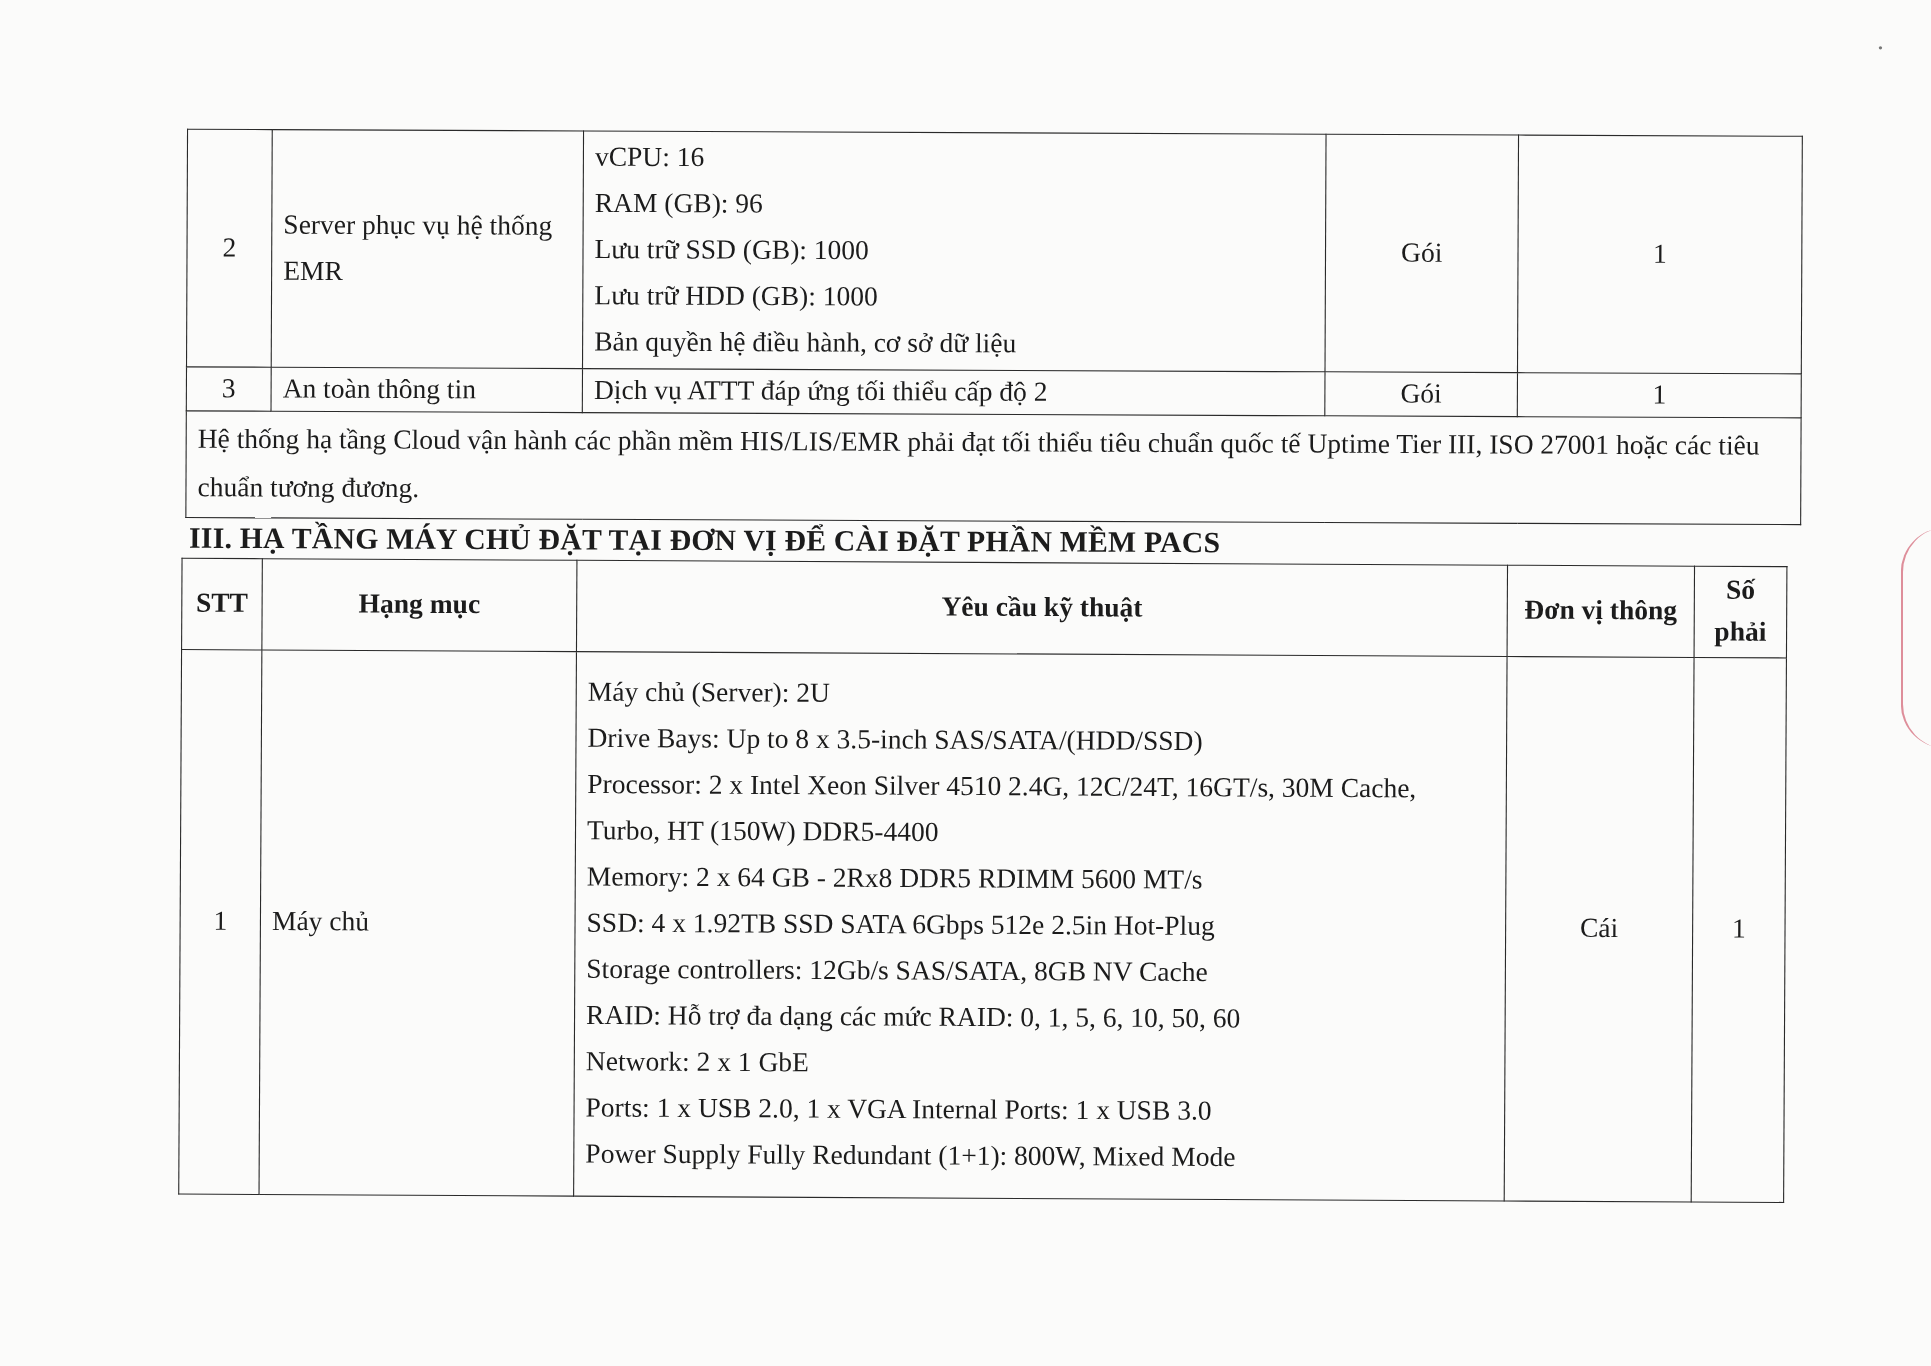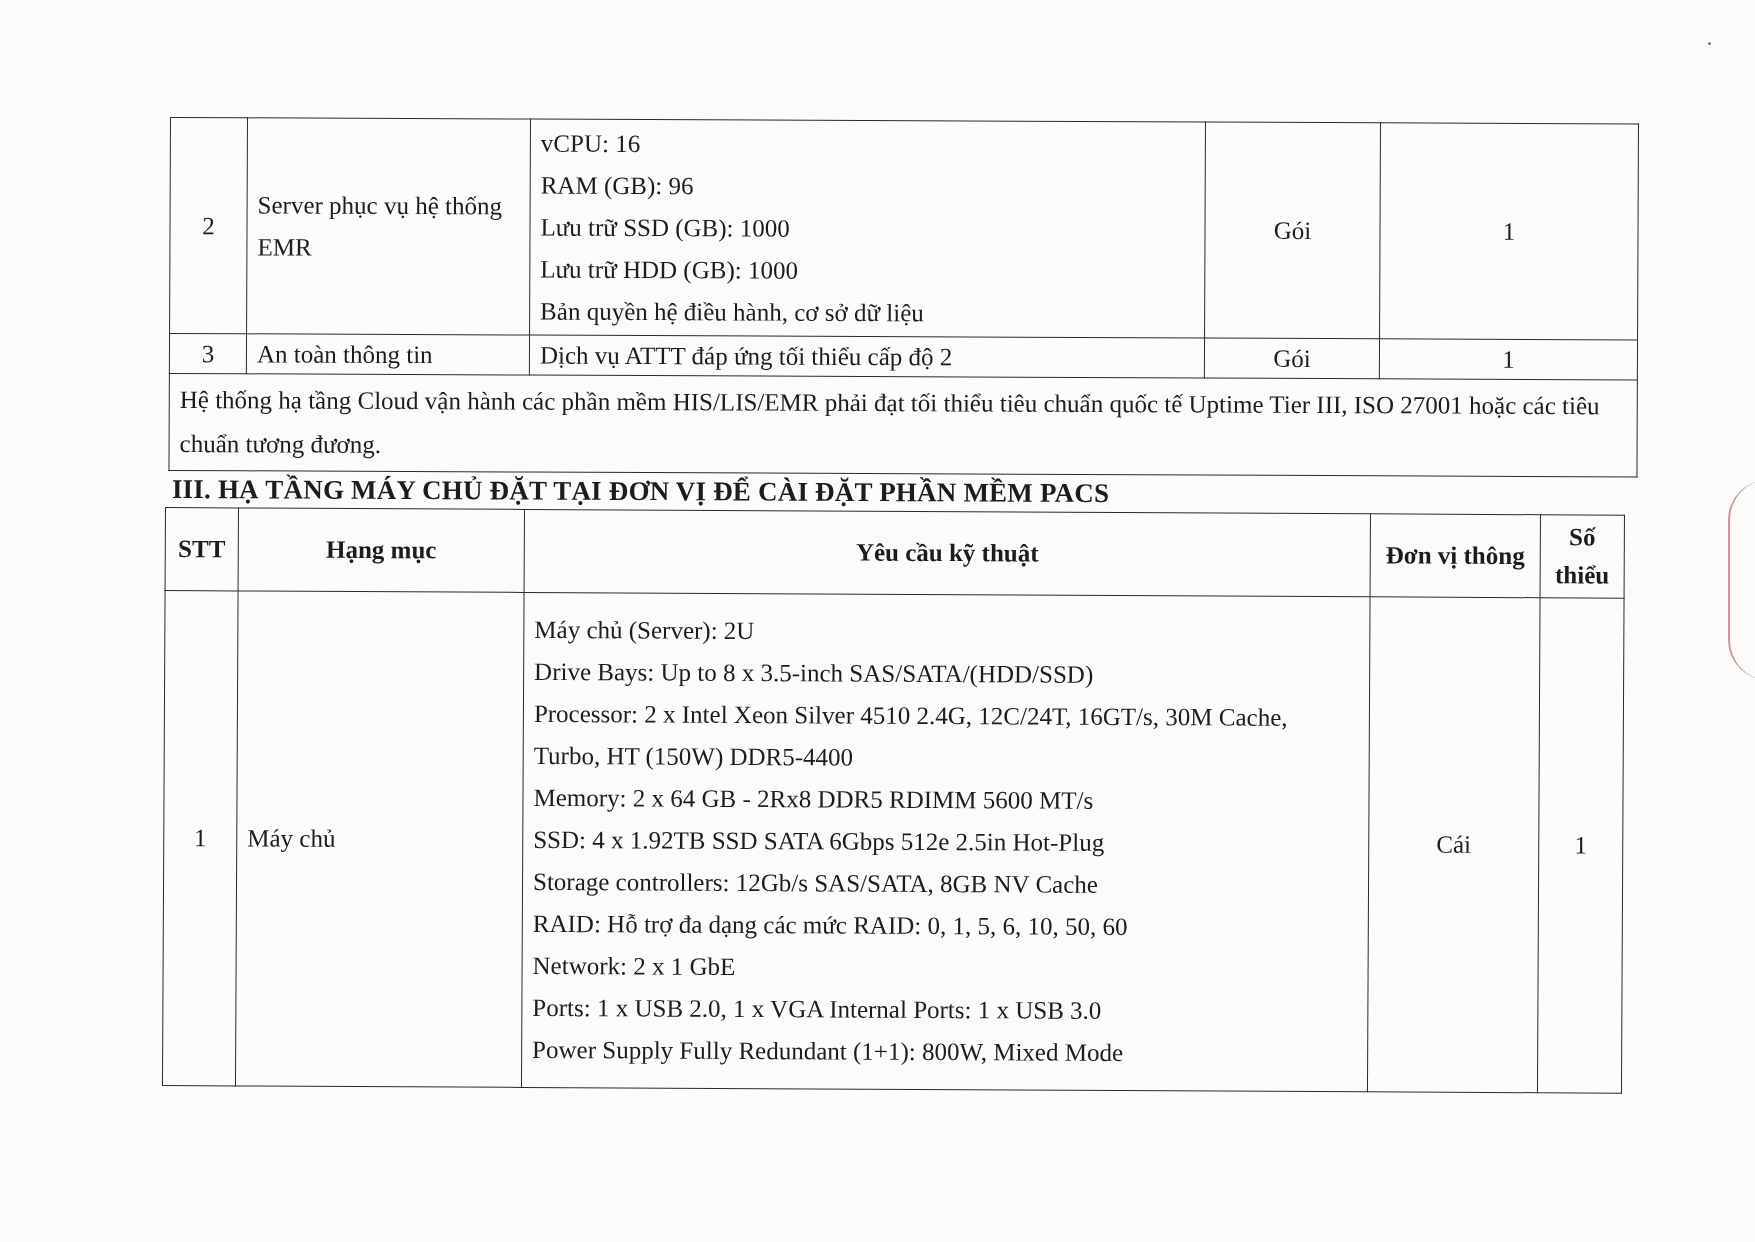--- a/index.html
+++ b/index.html
@@ -79,21 +79,21 @@
         <col style="width:84px">
     </colgroup>
     <tbody>
         <tr style="height:83px">
       <th class="center">STT</th>
       <th class="center">Hạng mục</th>
       <th class="center">Yêu cầu kỹ thuật</th>
       <th class="center">Đơn vị thông</th>
       <th class="center" style="padding:0;line-height:38px;">
         <div>Số</div>
-        <div>thiểu</div>
+        <div>phải</div>
       </th>
     </tr>
     <tr style="height:495px">
       <td class="center">1</td>
       <td>Máy chủ</td>
       <td style="padding-top:6px;padding-bottom:6px;">
         <div class="spec-line">Máy chủ (Server): 2U</div>
         <div class="spec-line">Drive Bays: Up to 8 x 3.5-inch SAS/SATA/(HDD/SSD)</div>
         <div class="spec-line">Processor: 2 x Intel Xeon Silver 4510 2.4G, 12C/24T, 16GT/s, 30M Cache, Turbo, HT (150W) DDR5-4400</div>
         <div class="spec-line">Memory: 2 x 64 GB - 2Rx8 DDR5 RDIMM 5600 MT/s</div>

